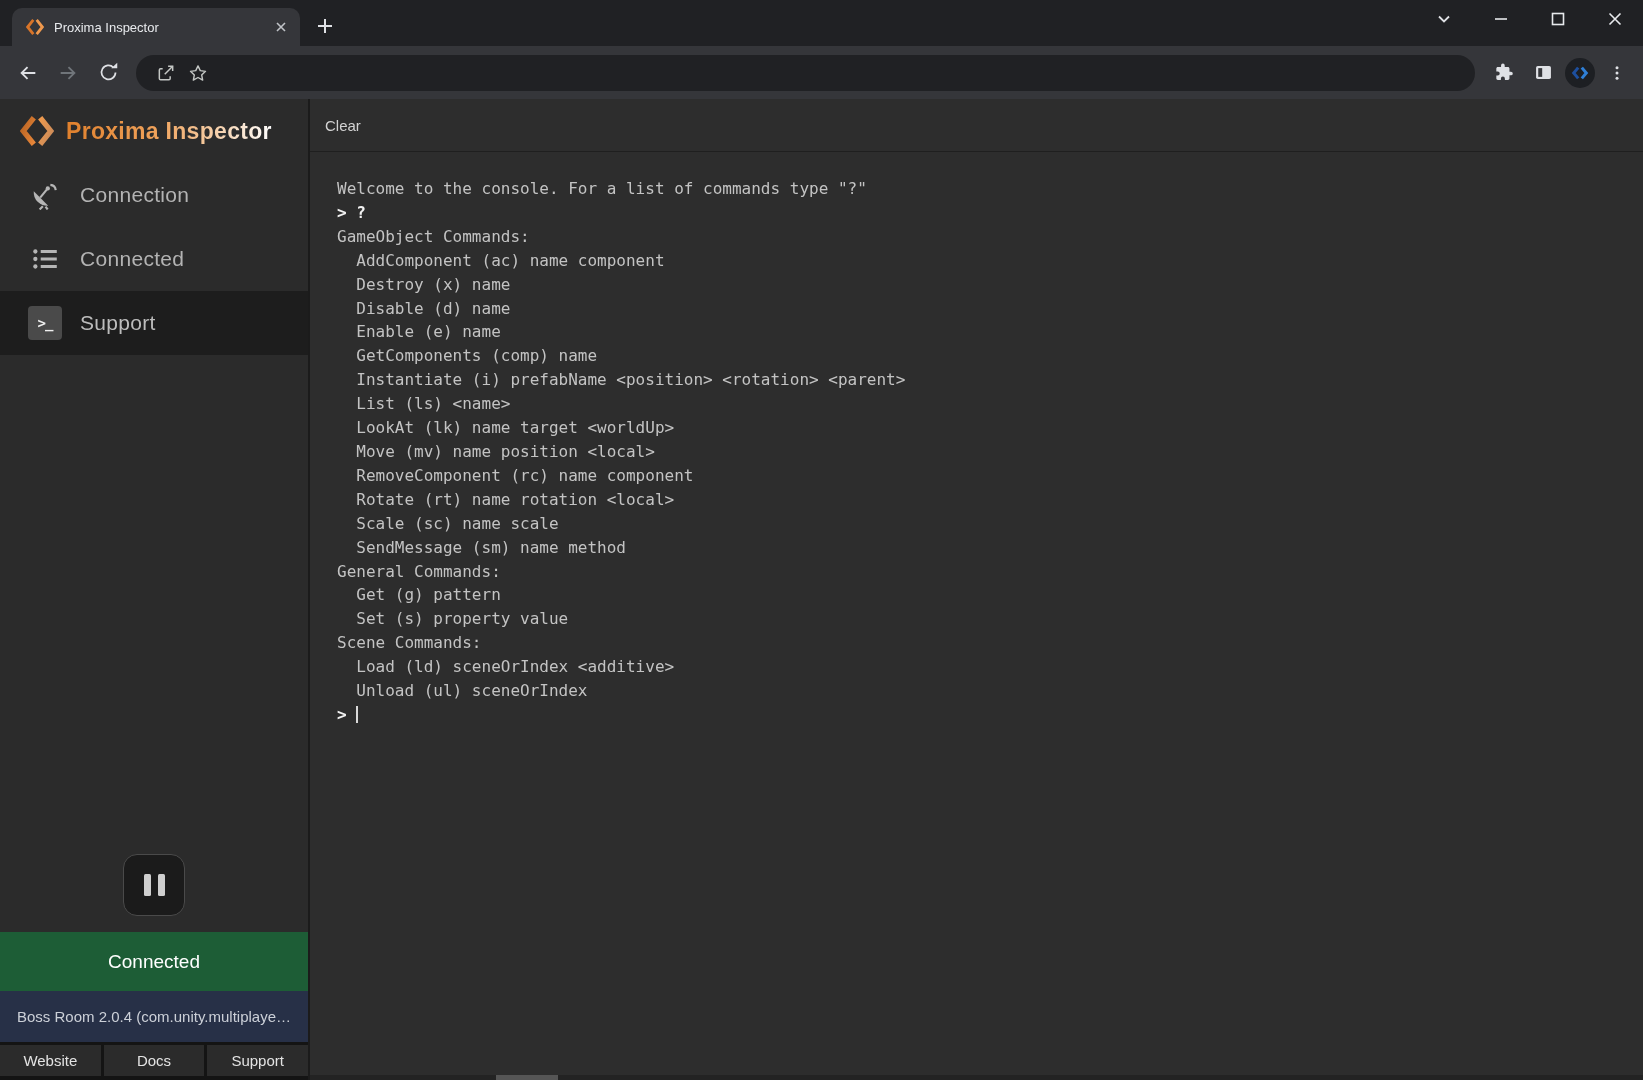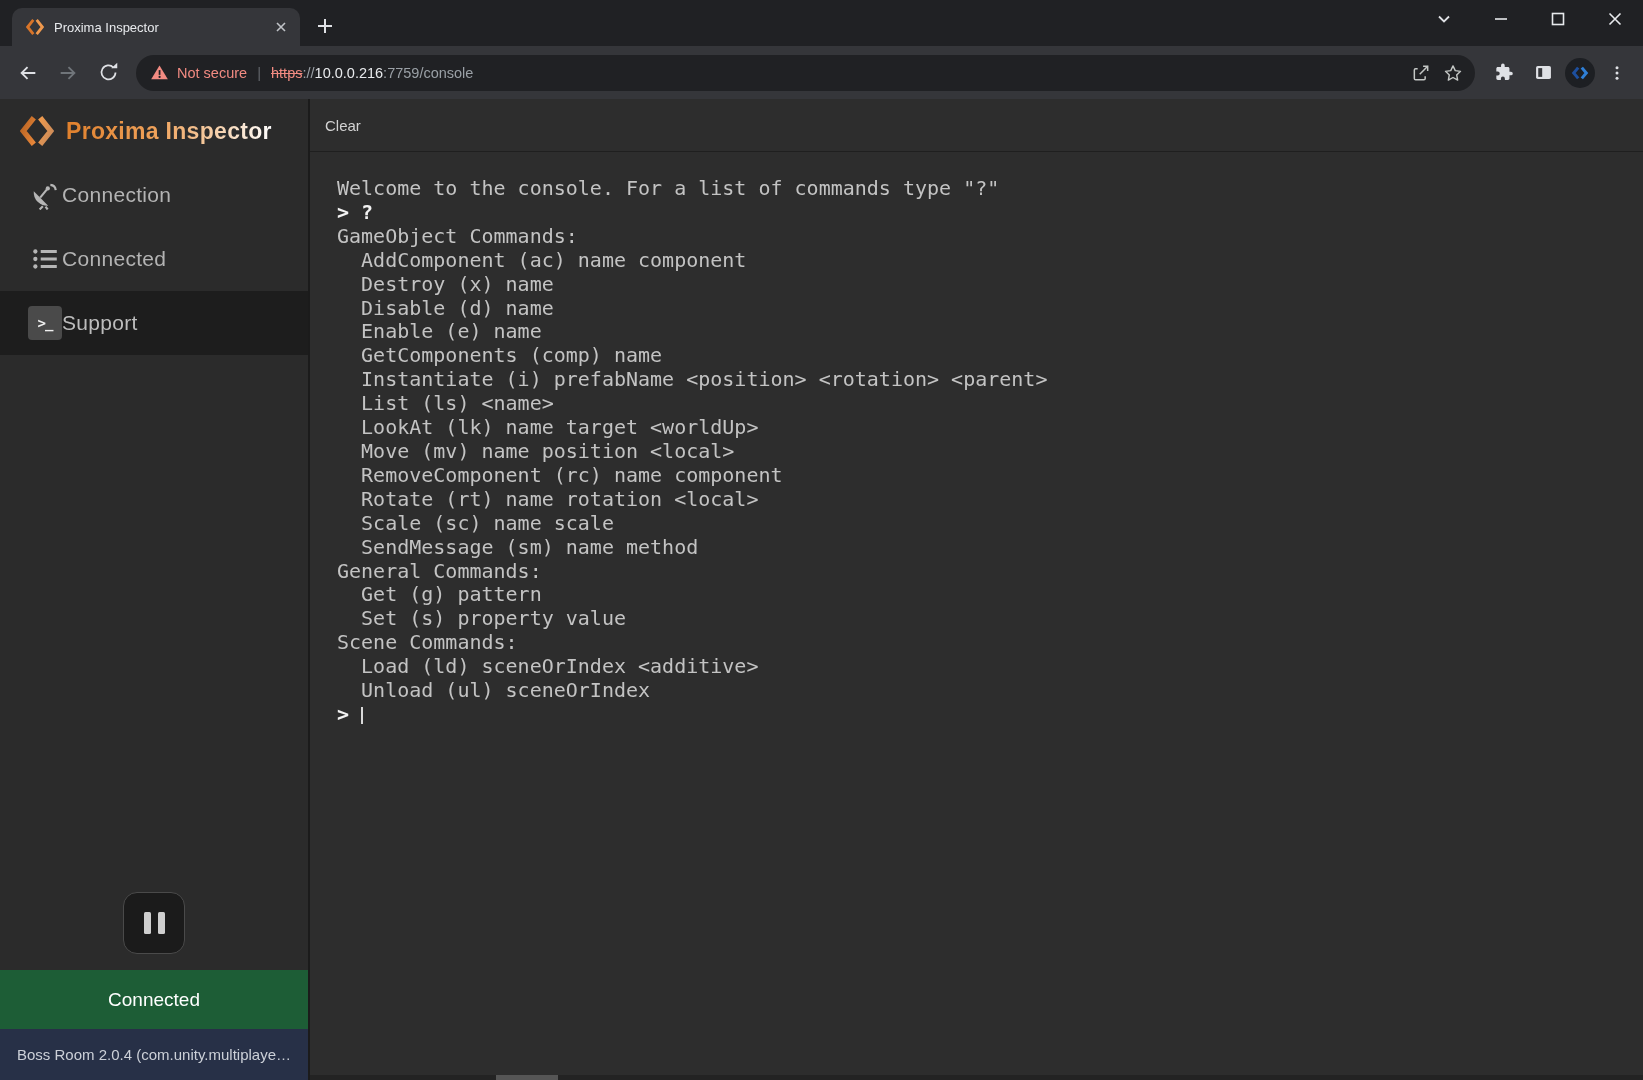--- a/index.html
+++ b/index.html
@@ -61,21 +61,21 @@
     width: 310px; background: #2b2b2b; border-right: 2px solid #1b1b1b;
     display: flex; flex-direction: column; flex: 0 0 auto;
   }
   .logo-row { height: 64px; display: flex; align-items: center; gap: 12px; padding-left: 20px; flex: 0 0 auto; }
   .logo-text {
     font-size: 23px; font-weight: bold; letter-spacing: 0.3px; white-space: nowrap;
     background: linear-gradient(90deg, #e0802c 0%, #f0a35c 45%, #f6d3b0 75%, #ffffff 100%);
     -webkit-background-clip: text; background-clip: text; color: transparent;
   }
   .nav-item {
-    height: 64px; display: flex; align-items: center; padding-left: 28px;
+    height: 64px; display: flex; align-items: center; gap: 18px; padding-left: 28px;
     font-size: 21px; color: #b3b3b3; cursor: pointer; letter-spacing: 0.3px;
   }
   .nav-item.active { background: #1d1d1d; color: #bcbcbc; }
   .nav-ico { width: 34px; height: 34px; display: flex; align-items: center; justify-content: center; flex: 0 0 auto; }
   .term-box {
     width: 34px; height: 34px; background: #4a4a4a; border-radius: 4px;
     color: #efefef; font-family: "DejaVu Sans Mono", monospace; font-size: 14px;
     font-weight: bold; display: flex; align-items: center; justify-content: center;
     letter-spacing: -1px;
   }
@@ -103,21 +103,21 @@
 
   
   .main { flex: 1; display: flex; flex-direction: column; background: #2d2d2d; min-width: 0; position: relative; }
   .console-header {
     height: 53px; border-bottom: 1px solid #1f1f1f; display: flex; align-items: center;
     padding-left: 13px; flex: 0 0 auto;
   }
   .clear-btn { font-size: 15px; color: #d2d2d2; cursor: pointer; padding: 4px 2px; }
   .console-body {
     flex: 1; padding: 25px 10px 16px 27px; overflow: hidden;
-    font-family: "DejaVu Sans Mono", monospace; font-size: 20px; line-height: 23.9px;
+    font-family: "DejaVu Sans Mono", monospace; font-size: 16px; line-height: 23.9px;
     color: #c3c3c3; white-space: pre;
   }
   .console-line.prompt { color: #f2f2f2; font-weight: bold; }
   .cursor {
     display: inline-block; width: 2px; height: 17px; background: #d9d9d9;
     vertical-align: -3px;
   }
   .hscroll-track { position: absolute; left: 0; right: 0; bottom: 0; height: 5px; background: #232323; }
   .hscroll-thumb { position: absolute; left: 186px; width: 62px; height: 5px; background: #555555; cursor: pointer; }
 
@@ -184,32 +184,20 @@
         </svg>
     </div>
     <div class="nav-btn">
       <svg width="21" height="21" viewBox="0 0 24 24">
         <path d="M20 12 A8 8 0 1 1 17.7 6.3" fill="none" stroke="#dfe1e5" stroke-width="2"></path>
         <polygon points="15.2,7.2 22,7.2 22,0.8" fill="#dfe1e5"></polygon>
       </svg>
     </div>
 
     <div class="omnibox">
-      <div class="omni-left">
-        <span>
-          <svg width="19" height="19" viewBox="0 0 24 24">
-            <polygon points="12,3 22.5,20.5 1.5,20.5" fill="#f28b82"></polygon>
-            <rect x="11" y="9" width="2.2" height="6" fill="#202124"></rect>
-            <circle cx="12.1" cy="17.6" r="1.4" fill="#202124"></circle>
-          </svg>
-        </span>
-        <span class="not-secure">Not secure</span>
-        <span class="omni-divider">|</span>
-        <span class="url"><span class="scheme">https</span><span class="sep">://</span><span class="host">10.0.0.216</span><span class="rest">:7759/console</span></span>
-      </div>
       <div class="omni-icon">
         <svg width="20" height="20" viewBox="0 0 24 24">
           <path d="M8 7 H5.5 A1.5 1.5 0 0 0 4 8.5 V18.5 A1.5 1.5 0 0 0 5.5 20 H15.5 A1.5 1.5 0 0 0 17 18.5 V16" fill="none" stroke="#c4c7c5" stroke-width="1.8"></path>
           <path d="M10.5 13.5 L20 4" fill="none" stroke="#c4c7c5" stroke-width="1.8"></path>
           <polyline points="14.5,4 20,4 20,9.5" fill="none" stroke="#c4c7c5" stroke-width="1.8"></polyline>
         </svg>
       </div>
       <div class="omni-icon">
         <svg width="20" height="20" viewBox="0 0 24 24">
           <path d="M12 3.5 L14.7 9.2 L21 10 L16.4 14.3 L17.6 20.5 L12 17.4 L6.4 20.5 L7.6 14.3 L3 10 L9.3 9.2 Z" fill="none" stroke="#c4c7c5" stroke-width="1.7" stroke-linejoin="round"></path>
@@ -301,20 +289,25 @@
       <div class="pause-wrap">
         <div class="pause-btn">
           <span class="pause-bar"></span>
           <span class="pause-bar"></span>
         </div>
       </div>
 
       <div class="status-bar">Connected</div>
       <div class="project-bar">Boss Room 2.0.4 (com.unity.multiplaye…</div>
 
+      <div class="side-footer">
+        <div class="foot-btn">Website</div>
+        <div class="foot-btn">Docs</div>
+        <div class="foot-btn">Support</div>
+      </div>
     </aside>
 
     <main class="main">
       <div class="console-header">
         <span class="clear-btn">Clear</span>
       </div>
       <div class="console-body" id="console-lines"><div class="console-line">Welcome to the console. For a list of commands type "?"</div><div class="console-line prompt">&gt; ?</div><div class="console-line">GameObject Commands:</div><div class="console-line">  AddComponent (ac) name component</div><div class="console-line">  Destroy (x) name</div><div class="console-line">  Disable (d) name</div><div class="console-line">  Enable (e) name</div><div class="console-line">  GetComponents (comp) name</div><div class="console-line">  Instantiate (i) prefabName &lt;position&gt; &lt;rotation&gt; &lt;parent&gt;</div><div class="console-line">  List (ls) &lt;name&gt;</div><div class="console-line">  LookAt (lk) name target &lt;worldUp&gt;</div><div class="console-line">  Move (mv) name position &lt;local&gt;</div><div class="console-line">  RemoveComponent (rc) name component</div><div class="console-line">  Rotate (rt) name rotation &lt;local&gt;</div><div class="console-line">  Scale (sc) name scale</div><div class="console-line">  SendMessage (sm) name method</div><div class="console-line">General Commands:</div><div class="console-line">  Get (g) pattern</div><div class="console-line">  Set (s) property value</div><div class="console-line">Scene Commands:</div><div class="console-line">  Load (ld) sceneOrIndex &lt;additive&gt;</div><div class="console-line">  Unload (ul) sceneOrIndex</div><div class="console-line prompt">&gt; <span class="cursor"></span></div></div>
       <div class="hscroll-track">
         <div class="hscroll-thumb"></div>
       </div>

